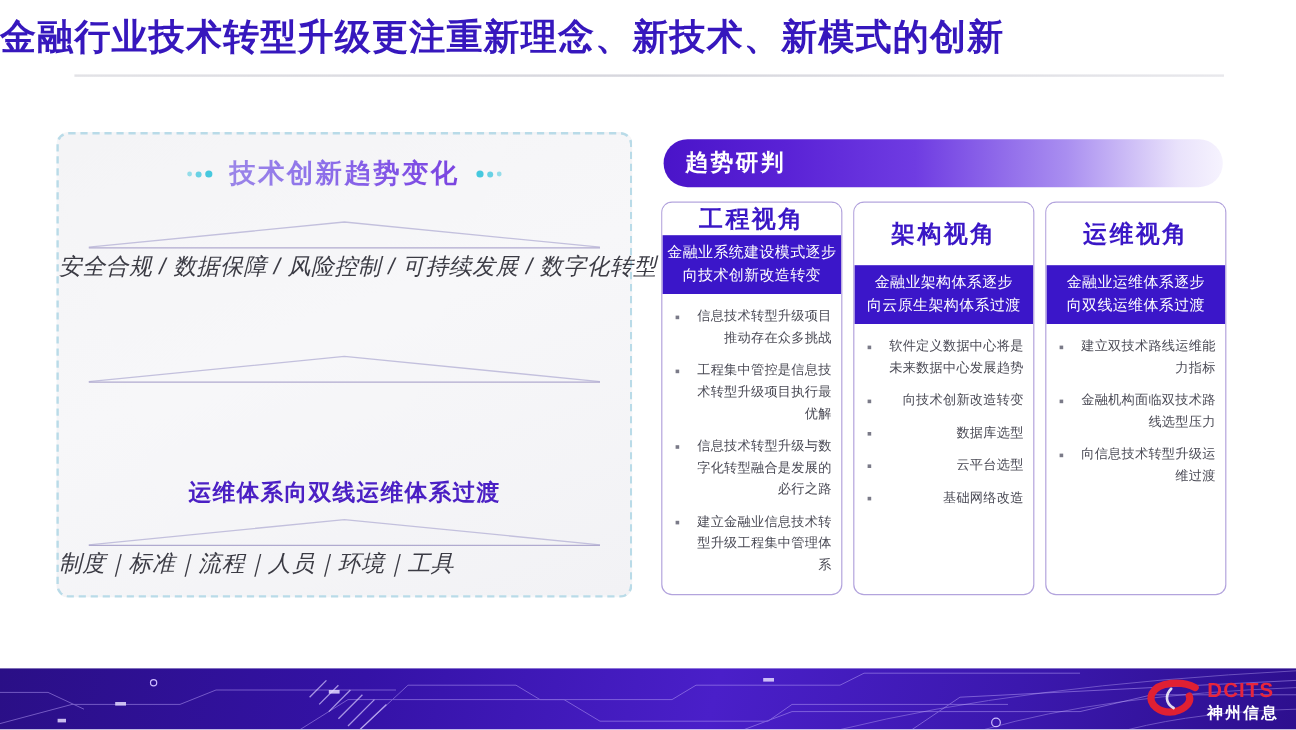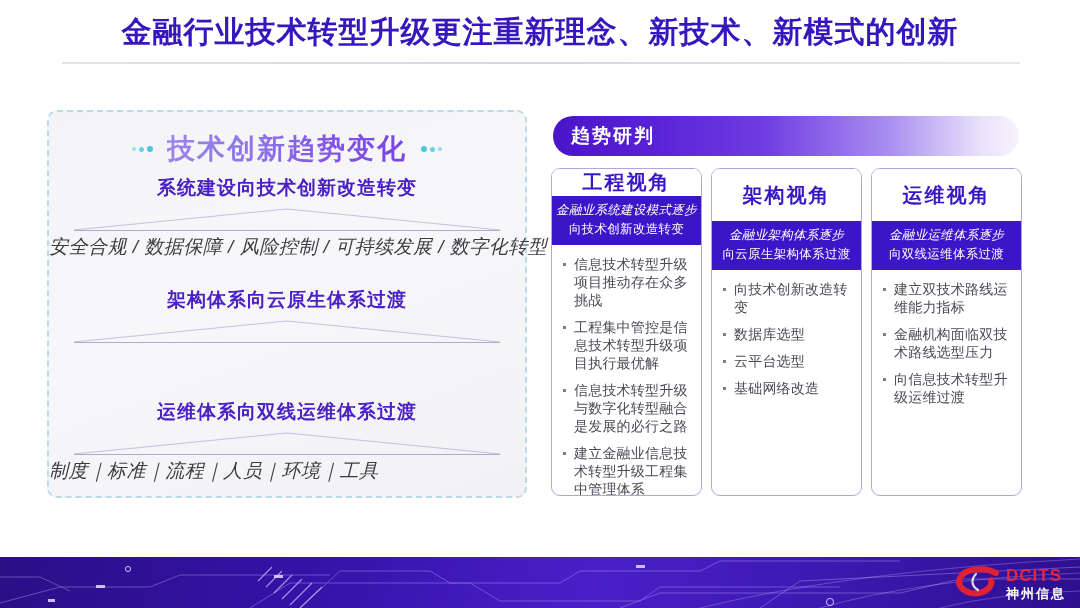--- a/index.html
+++ b/index.html
@@ -4,21 +4,21 @@
 <style>
   html,body{margin:0;padding:0;}
   body{
     width:1080px;height:608px;overflow:hidden;background:#ffffff;
     font-family:"Liberation Sans","DejaVu Sans",sans-serif;
     -webkit-font-smoothing:antialiased;
   }
   .slide{position:relative;width:1080px;height:608px;background:#fff;}
 
   
-  .title-wrap{position:absolute;left:0;top:14px;width:1080px;text-align:center;}
+  .title-wrap{position:absolute;left:0;top:14px;width:1080px;text-align:left;}
   .slide-title{
     font-size:30px;font-weight:bold;color:#3617bd;letter-spacing:1px;
     line-height:36px;white-space:nowrap;
   }
   .title-rule{
     position:absolute;left:62px;top:62px;width:958px;height:2px;
     background:linear-gradient(to right,#e2e2e6,#d6d6dd 50%,#e8e8ec);
   }
 
   
@@ -33,21 +33,21 @@
     display:flex;align-items:center;justify-content:center;gap:14px;
   }
   .dots{display:flex;align-items:center;gap:3px;}
   .dots i{display:block;border-radius:50%;background:#46c8de;}
   .dots i:nth-child(1){width:4px;height:4px;opacity:.55;}
   .dots i:nth-child(2){width:5px;height:5px;opacity:.8;}
   .dots i:nth-child(3){width:6px;height:6px;opacity:1;}
   .dots.rev i:nth-child(1){width:6px;height:6px;opacity:1;}
   .dots.rev i:nth-child(3){width:4px;height:4px;opacity:.55;}
   .lp-title{
-    font-size:28px;font-weight:bold;letter-spacing:2px;
+    font-size:22px;font-weight:bold;letter-spacing:2px;
     background:linear-gradient(100deg,#9b86e8 0%,#8f74ea 35%,#8154e6 70%,#7a43e0 100%);
     -webkit-background-clip:text;background-clip:text;color:transparent;
     white-space:nowrap;
   }
 
   .trend-block{position:absolute;left:0;width:100%;}
   .tb-head{
     text-align:center;font-size:19px;font-weight:bold;color:#4b20c4;
     letter-spacing:1px;line-height:24px;white-space:nowrap;
   }
@@ -81,28 +81,28 @@
   }
   .card-title{
     height:52px;display:flex;align-items:center;justify-content:center;
     font-size:20px;font-weight:bold;color:#3a17c6;letter-spacing:2px;
     white-space:nowrap;background:#fff;
   }
   .card-band{
     background:#3b16c9;color:#ffffff;padding:5px 4px 6px;
     font-size:12.5px;line-height:19px;text-align:center;letter-spacing:.3px;
   }
-  .card-band .l1{display:block;font-style:italic;}
+  .card-band .l1{display:block;}
   .card-band .l2{display:block;}
   .card-list{
     flex:1;padding:10px 8px 6px 6px;margin:0;list-style:none;
   }
   .card-list li{
     position:relative;padding-left:16px;margin-bottom:9px;
-    font-size:14px;line-height:18px;color:#4a4a55;letter-spacing:.2px;
+    font-size:11px;line-height:18px;color:#4a4a55;letter-spacing:.2px;text-align:right;
   }
   .card-list li:before{
     content:"";position:absolute;left:5px;top:8px;
     width:3px;height:3px;background:#7a7a88;border-radius:0;
   }
 
   
   .footer{
     position:absolute;left:0;top:557px;width:1080px;height:51px;overflow:hidden;
     background:linear-gradient(105deg,#2a0f86 0%,#3412a6 28%,#4a1fc9 55%,#3b18ae 78%,#2d0f8e 100%);
@@ -141,32 +141,30 @@
         </span>
       <span class="lp-title">技术创新趋势变化</span>
       <span class="dots rev">
           <i></i>
           <i></i>
           <i></i>
         </span>
     </div>
 
     <div class="trend-block" style="top:64px;">
-      <div class="tb-head">系统建设向技术创新改造转变</div>
       <div class="tb-chev">
         <svg viewBox="0 0 430 27" preserveAspectRatio="none">
           <polyline points="2,24 215,3 428,24" fill="none" stroke="#c3c0dd" stroke-width="1.1"></polyline>
           <line x1="2" y1="24.5" x2="428" y2="24.5" stroke="#b0aacf" stroke-width="1.1"></line>
         </svg>
       </div>
       <div class="tb-items">安全合规 / 数据保障 / 风险控制 / 可持续发展 / 数字化转型</div>
     </div>
 
     <div class="trend-block" style="top:176px;">
-      <div class="tb-head">架构体系向云原生体系过渡</div>
       <div class="tb-chev">
         <svg viewBox="0 0 430 27" preserveAspectRatio="none">
           <polyline points="2,24 215,3 428,24" fill="none" stroke="#c3c0dd" stroke-width="1.1"></polyline>
           <line x1="2" y1="24.5" x2="428" y2="24.5" stroke="#b0aacf" stroke-width="1.1"></line>
         </svg>
       </div>
     </div>
 
     <div class="trend-block" style="top:288px;">
       <div class="tb-head">运维体系向双线运维体系过渡</div>
@@ -202,20 +200,21 @@
       </ul>
     </div>
 
     <div class="card">
       <div class="card-title">架构视角</div>
       <div class="card-band">
         <span class="l1">金融业架构体系逐步</span>
         <span class="l2">向云原生架构体系过渡</span>
       </div>
       <ul class="card-list">
+        <li>软件定义数据中心将是未来数据中心发展趋势</li>
         <li>向技术创新改造转变</li>
         <li>数据库选型</li>
         <li>云平台选型</li>
         <li>基础网络改造</li>
       </ul>
     </div>
 
     <div class="card">
       <div class="card-title">运维视角</div>
       <div class="card-band">

